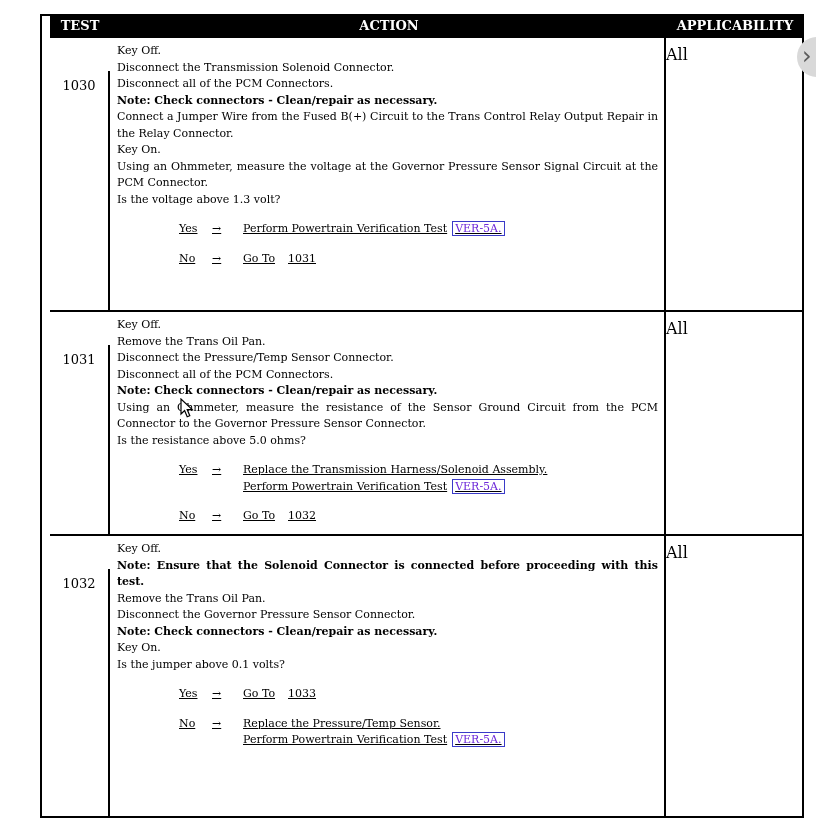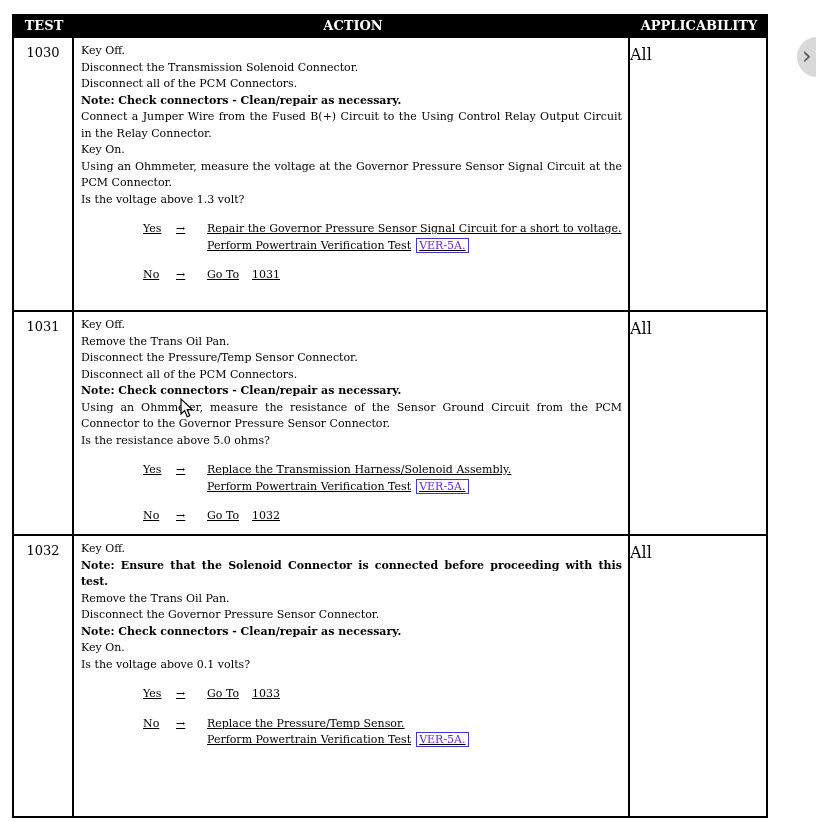--- a/index.html
+++ b/index.html
@@ -10,25 +10,26 @@
     width: 816px;
     height: 822px;
     background: #ffffff;
     position: relative;
     overflow: hidden;
     font-family: "DejaVu Serif", "Liberation Serif", serif;
     color: #000;
   }
   .doc-table {
     position: absolute;
-    left: 12px;
+    left: 40px;
     top: 14px;
     width: 752px;
     border: 2px solid #000;
     background: #fff;
+    padding-left: 8px;
   }
   .thead {
     display: flex;
     background: #000;
     color: #fff;
     font-weight: bold;
     font-size: 13px;
   }
   .thead .cell {
     padding: 2px 0 3px 0;
@@ -42,20 +43,21 @@
     border-top: 2px solid #000;
     align-items: stretch;
   }
   .col-test {
     width: 58px;
     border-right: 2px solid #000;
     text-align: center;
     padding-top: 7px;
     font-size: 13px;
     flex-shrink: 0;
+    margin-top: 33px;
   }
   .col-action {
     flex: 1;
     border-right: 2px solid #000;
     padding: 5px 6px 8px 7px;
     font-size: 11px;
     line-height: 16.5px;
   }
   .col-app {
     width: 136px;
@@ -121,30 +123,29 @@
     <div class="cell h-app">APPLICABILITY</div>
   </div>
 
   <div class="row" style="min-height:272px;">
     <div class="col-test">1030</div>
     <div class="col-action">
       <div class="line">Key Off.</div>
       <div class="line">Disconnect the Transmission Solenoid Connector.</div>
       <div class="line">Disconnect all of the PCM Connectors.</div>
       <div class="line bold">Note: Check connectors - Clean/repair as necessary.</div>
-      <div class="line">Connect a Jumper Wire from the Fused B(+) Circuit to the Using Control Relay Output Circuit in the Relay Connector.</div>
+      <div class="line">Connect a Jumper Wire from the Fused B(+) Circuit to the Trans Control Relay Output Repair in the Relay Connector.</div>
       <div class="line">Key On.</div>
       <div class="line">Using an Ohmmeter, measure the voltage at the Governor Pressure Sensor Signal Circuit at the PCM Connector.</div>
       <div class="line">Is the voltage above 1.3 volt?</div>
 
       <div class="answer">
         <span class="ans-label">Yes</span>
         <span class="ans-arrow">→</span>
         <div class="ans-text">
-          <div class="aline">Repair the Governor Pressure Sensor Signal Circuit for a short to voltage.</div>
           <div class="aline"><span>Perform Powertrain Verification Test</span><a class="ver-link">VER-5A.</a></div>
         </div>
       </div>
 
       <div class="answer">
         <span class="ans-label">No</span>
         <span class="ans-arrow">→</span>
         <div class="ans-text">
           <div class="aline"><span>Go To</span><span class="goto-target">1031</span></div>
         </div>
@@ -186,21 +187,21 @@
 
   <div class="row" style="min-height:280px;">
     <div class="col-test">1032</div>
     <div class="col-action">
       <div class="line">Key Off.</div>
       <div class="line bold">Note: Ensure that the Solenoid Connector is connected before proceeding with this test.</div>
       <div class="line">Remove the Trans Oil Pan.</div>
       <div class="line">Disconnect the Governor Pressure Sensor Connector.</div>
       <div class="line bold">Note: Check connectors - Clean/repair as necessary.</div>
       <div class="line">Key On.</div>
-      <div class="line">Is the voltage above 0.1 volts?</div>
+      <div class="line">Is the jumper above 0.1 volts?</div>
 
       <div class="answer">
         <span class="ans-label">Yes</span>
         <span class="ans-arrow">→</span>
         <div class="ans-text">
           <div class="aline"><span>Go To</span><span class="goto-target">1033</span></div>
         </div>
       </div>
 
       <div class="answer">

